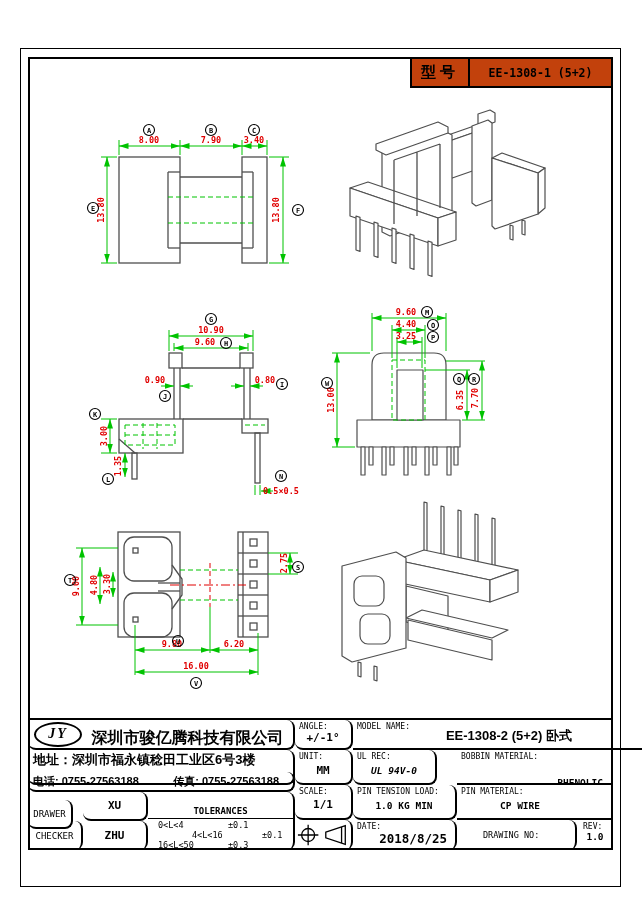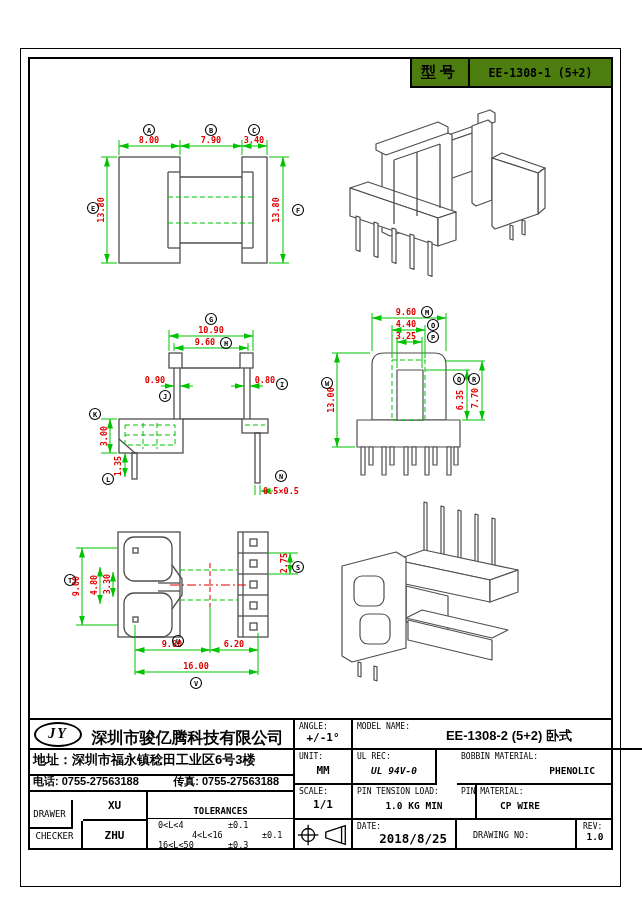--- a/index.html
+++ b/index.html
@@ -13,24 +13,24 @@
   .of{stroke:#4f4f4f;fill:#ffffff;stroke-width:1.2;stroke-linejoin:round;}
   .g{stroke:#00c300;fill:none;stroke-width:1;}
   .gd{stroke:#00c300;fill:none;stroke-width:1;stroke-dasharray:5 3;}
   .rdd{stroke:#e00000;fill:none;stroke-width:1;stroke-dasharray:5 3;}
   .rcl{stroke:#e00000;fill:none;stroke-width:1;stroke-dasharray:9 3 2 3;}
   text.dt{fill:#e00000;font:bold 8.5px "DejaVu Sans Mono",monospace;text-anchor:middle;}
   text.lt{fill:#000;font:bold 7px "DejaVu Sans Mono",monospace;text-anchor:middle;}
   circle.lc{stroke:#000;fill:none;stroke-width:1.1;}
   
   .cell{position:absolute;box-sizing:border-box;border:0 solid #000;overflow:hidden;}
-  .bb{border-bottom-width:2px;} .br{border-right-width:2px;}
+  .bb{border-bottom-width:2px;} .br{border-right-width:2px;border-radius:8px;}
   .lab{display:block;font:8px "DejaVu Sans Mono",monospace;color:#000;padding:2px 0 0 4px;}
   .val{display:block;font:bold 11px "DejaVu Sans Mono",monospace;color:#000;text-align:center;}
-  .modelbox{position:absolute;box-sizing:border-box;border:2px solid #000;display:flex;background:#4d7c0f;}
+  .modelbox{position:absolute;box-sizing:border-box;border:2px solid #000;display:flex;background:#c2410c;}
   .modelbox .mlab{width:56px;border-right:2px solid #000;display:flex;align-items:center;justify-content:center;
       font-size:15px;font-weight:bold;letter-spacing:4px;}
   .modelbox .mval{flex:1;display:flex;align-items:center;justify-content:center;
       font:bold 11.5px "DejaVu Sans Mono",monospace;}
   .cjk{font-family:"Liberation Sans",sans-serif;font-weight:bold;}
   .logo{box-sizing:border-box;border:2px solid #000;border-radius:50%;width:48px;height:25px;
       display:flex;align-items:center;justify-content:center;font:bold italic 14px "Liberation Serif",serif;letter-spacing:2px;}
 </style>
 </head>
 <body>
@@ -379,21 +379,21 @@
   </svg>
 
   <div style="position:absolute;left:28px;top:718px;width:585px;height:132px;box-sizing:border-box;border-top:2px solid #000;">
 
     <div class="cell bb br" style="left:0;top:0;width:267px;height:30px;display:flex;align-items:center;">
       <div class="logo" style="margin-left:6px;">
           <span>JY</span>
         </div>
       <div class="cjk" style="flex:1;text-align:center;font-size:16px;margin-top:8px;">深圳市骏亿腾科技有限公司</div>
     </div>
-    <div class="cell bb br cjk" style="left:0;top:30px;width:267px;height:26px;font-size:13px;line-height:20px;padding-left:5px;">地址：深圳市福永镇稔田工业区6号3楼</div>
+    <div class="cell bb br cjk" style="left:0;top:30px;width:267px;height:35px;font-size:13px;line-height:20px;padding-left:5px;">地址：深圳市福永镇稔田工业区6号3楼</div>
     <div class="cell bb br" style="left:0;top:52px;width:267px;height:20px;display:flex;align-items:center;">
       <span class="cjk" style="font-size:11px;padding-left:5px;">电话: 0755-27563188</span>
       <span class="cjk" style="font-size:11px;margin-left:auto;padding-right:14px;">传真: 0755-27563188</span>
     </div>
     <div class="cell bb br" style="left:0;top:80px;width:45px;height:29px;display:flex;align-items:center;justify-content:center;font:9px 'DejaVu Sans Mono',monospace;">DRAWER</div>
     <div class="cell br" style="left:0;top:101px;width:55px;height:29px;display:flex;align-items:center;justify-content:center;font:9px 'DejaVu Sans Mono',monospace;">CHECKER</div>
     <div class="cell bb br" style="left:55px;top:72px;width:65px;height:29px;display:flex;align-items:center;justify-content:center;font:bold 11px 'DejaVu Sans Mono',monospace;">XU</div>
     <div class="cell br" style="left:55px;top:101px;width:65px;height:29px;display:flex;align-items:center;justify-content:center;font:bold 11px 'DejaVu Sans Mono',monospace;">ZHU</div>
     <div class="cell br" style="left:120px;top:72px;width:147px;height:58px;">
       <div style="font:bold 9px 'DejaVu Sans Mono',monospace;text-align:center;padding-top:14px;border-bottom:1.5px solid #000;padding-bottom:2px;">TOLERANCES</div>
@@ -426,27 +426,27 @@
     <div class="cell bb br" style="left:267px;top:30px;width:58px;height:35px;">
       <span class="lab">UNIT:</span>
       <span class="val" style="margin-top:3px;">MM</span>
     </div>
     <div class="cell bb br" style="left:325px;top:30px;width:84px;height:35px;">
       <span class="lab">UL REC:</span>
       <span class="val" style="font-size:9.5px;margin-top:4px;font-style:italic;">UL 94V-0</span>
     </div>
     <div class="cell bb" style="left:429px;top:30px;width:156px;height:35px;">
       <span class="lab">BOBBIN MATERIAL:</span>
-      <span class="val" style="font-size:9.5px;margin-top:4px;text-align:right;padding-right:18px;">PHENOLIC</span>
+      <span class="val" style="font-size:9.5px;margin-top:16px;text-align:right;padding-right:10px;">PHENOLIC</span>
     </div>
     <div class="cell bb br" style="left:267px;top:65px;width:58px;height:35px;">
       <span class="lab">SCALE:</span>
       <span class="val" style="margin-top:2px;">1/1</span>
     </div>
-    <div class="cell bb br" style="left:325px;top:65px;width:124px;height:35px;">
+    <div class="cell bb br" style="left:325px;top:65px;width:104px;height:35px;">
       <span class="lab">PIN TENSION LOAD:</span>
       <span class="val" style="font-size:9.5px;margin-top:4px;">1.0 KG MIN</span>
     </div>
     <div class="cell bb" style="left:429px;top:65px;width:156px;height:35px;">
       <span class="lab">PIN MATERIAL:</span>
       <span class="val" style="font-size:9.5px;margin-top:4px;text-align:center;padding-right:30px;">CP WIRE</span>
     </div>
     <div class="cell br" style="left:267px;top:100px;width:58px;height:30px;display:flex;align-items:center;justify-content:center;">
       <svg width="56" height="26" viewBox="0 0 58 28">
         <g stroke="#000" fill="none" stroke-width="1.4">
@@ -456,21 +456,21 @@
           <path d="M32,11 L53,4 L53,24 L32,17 Z"></path>
           <line x1="49" y1="5.5" x2="49" y2="22.5"></line>
         </g>
       </svg>
     </div>
     <div class="cell br" style="left:325px;top:100px;width:104px;height:30px;">
       <span class="lab">DATE:</span>
       <span class="val" style="font-size:12.5px;text-align:right;padding-right:8px;">2018/8/25</span>
     </div>
     <div class="cell br" style="left:429px;top:100px;width:120px;height:30px;display:flex;align-items:center;">
-      <span style="font:8.5px 'DejaVu Sans Mono',monospace;padding-left:16px;">DRAWING NO:</span>
+      <span style="font:8.5px 'DejaVu Sans Mono',monospace;padding-left:26px;">DRAWING NO:</span>
     </div>
     <div class="cell" style="left:549px;top:100px;width:36px;height:30px;">
       <span class="lab" style="padding-left:6px;">REV:</span>
       <span class="val" style="font-size:9.5px;">1.0</span>
     </div>
   </div>
 
 </div>
 
 </body></html>

